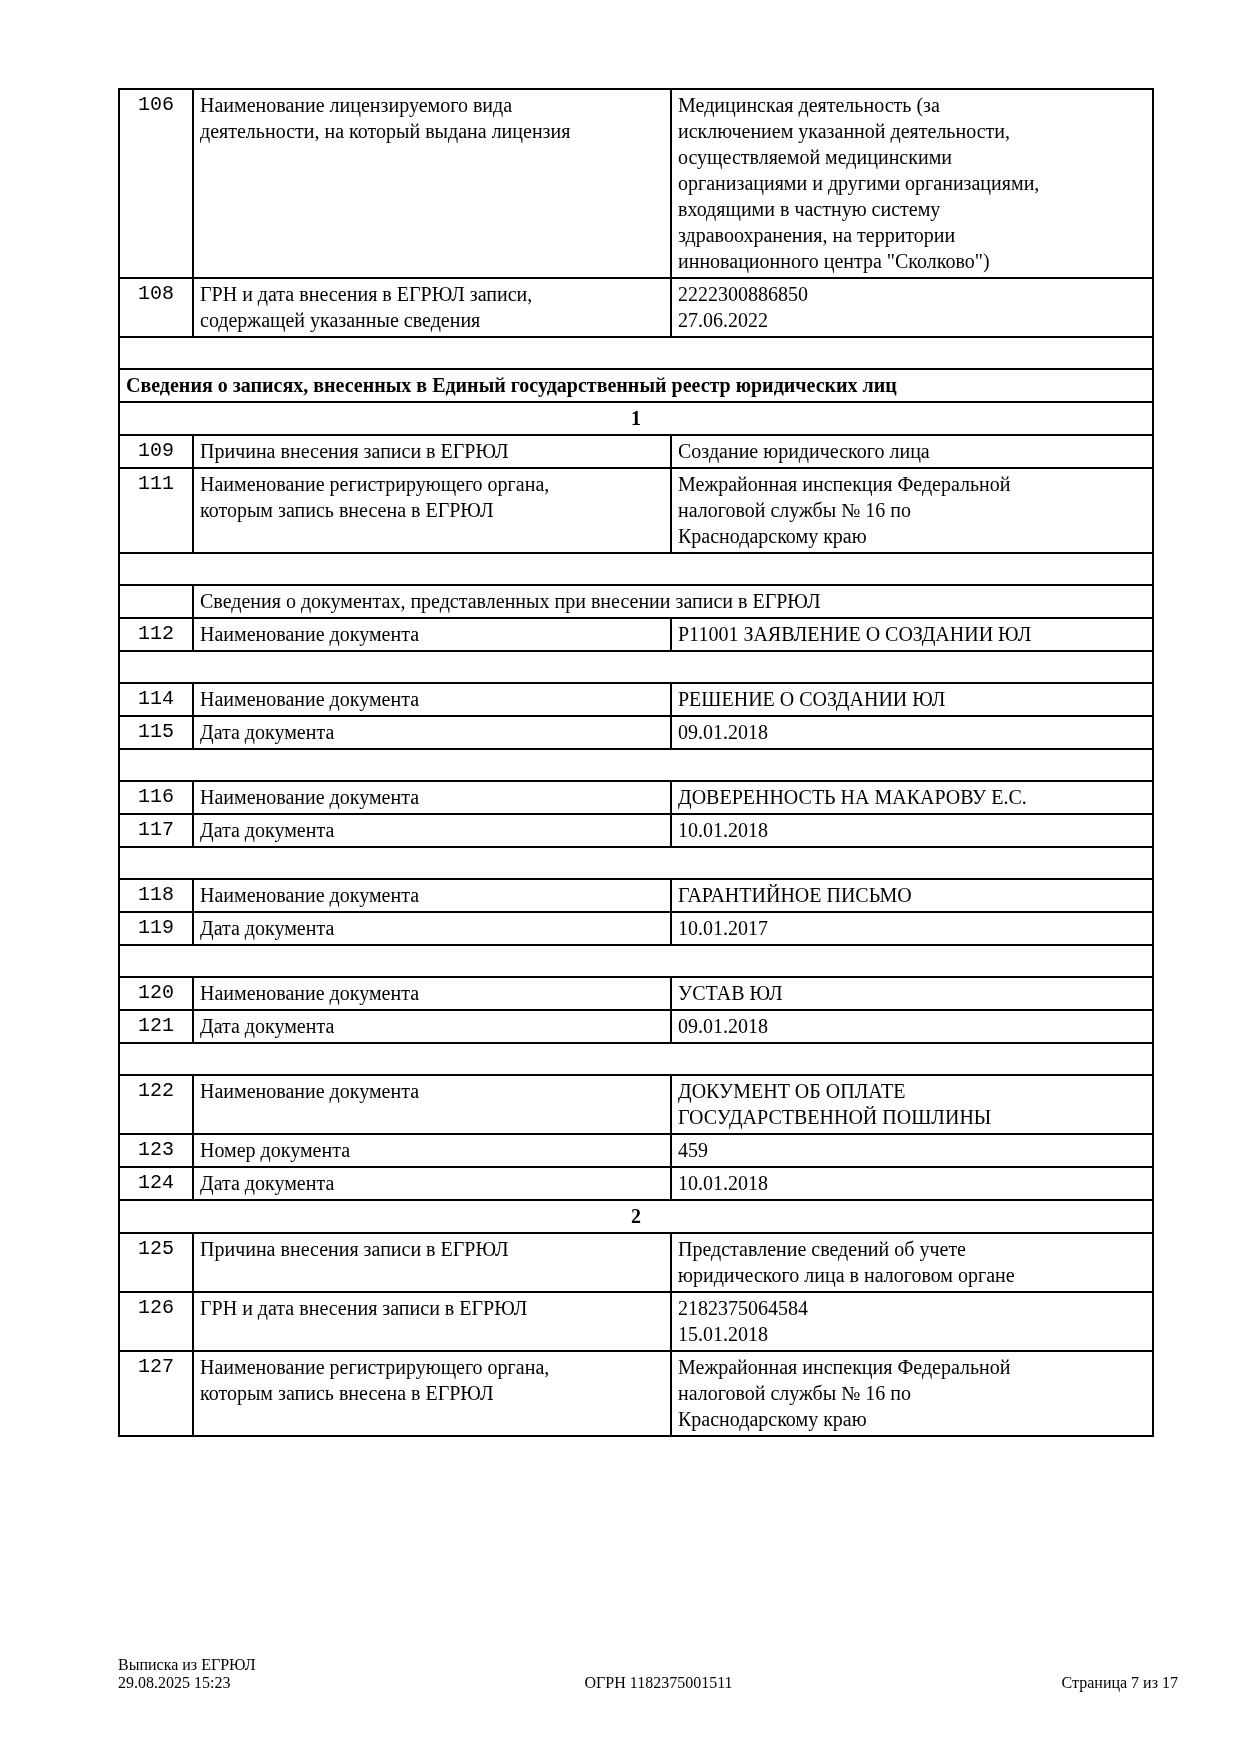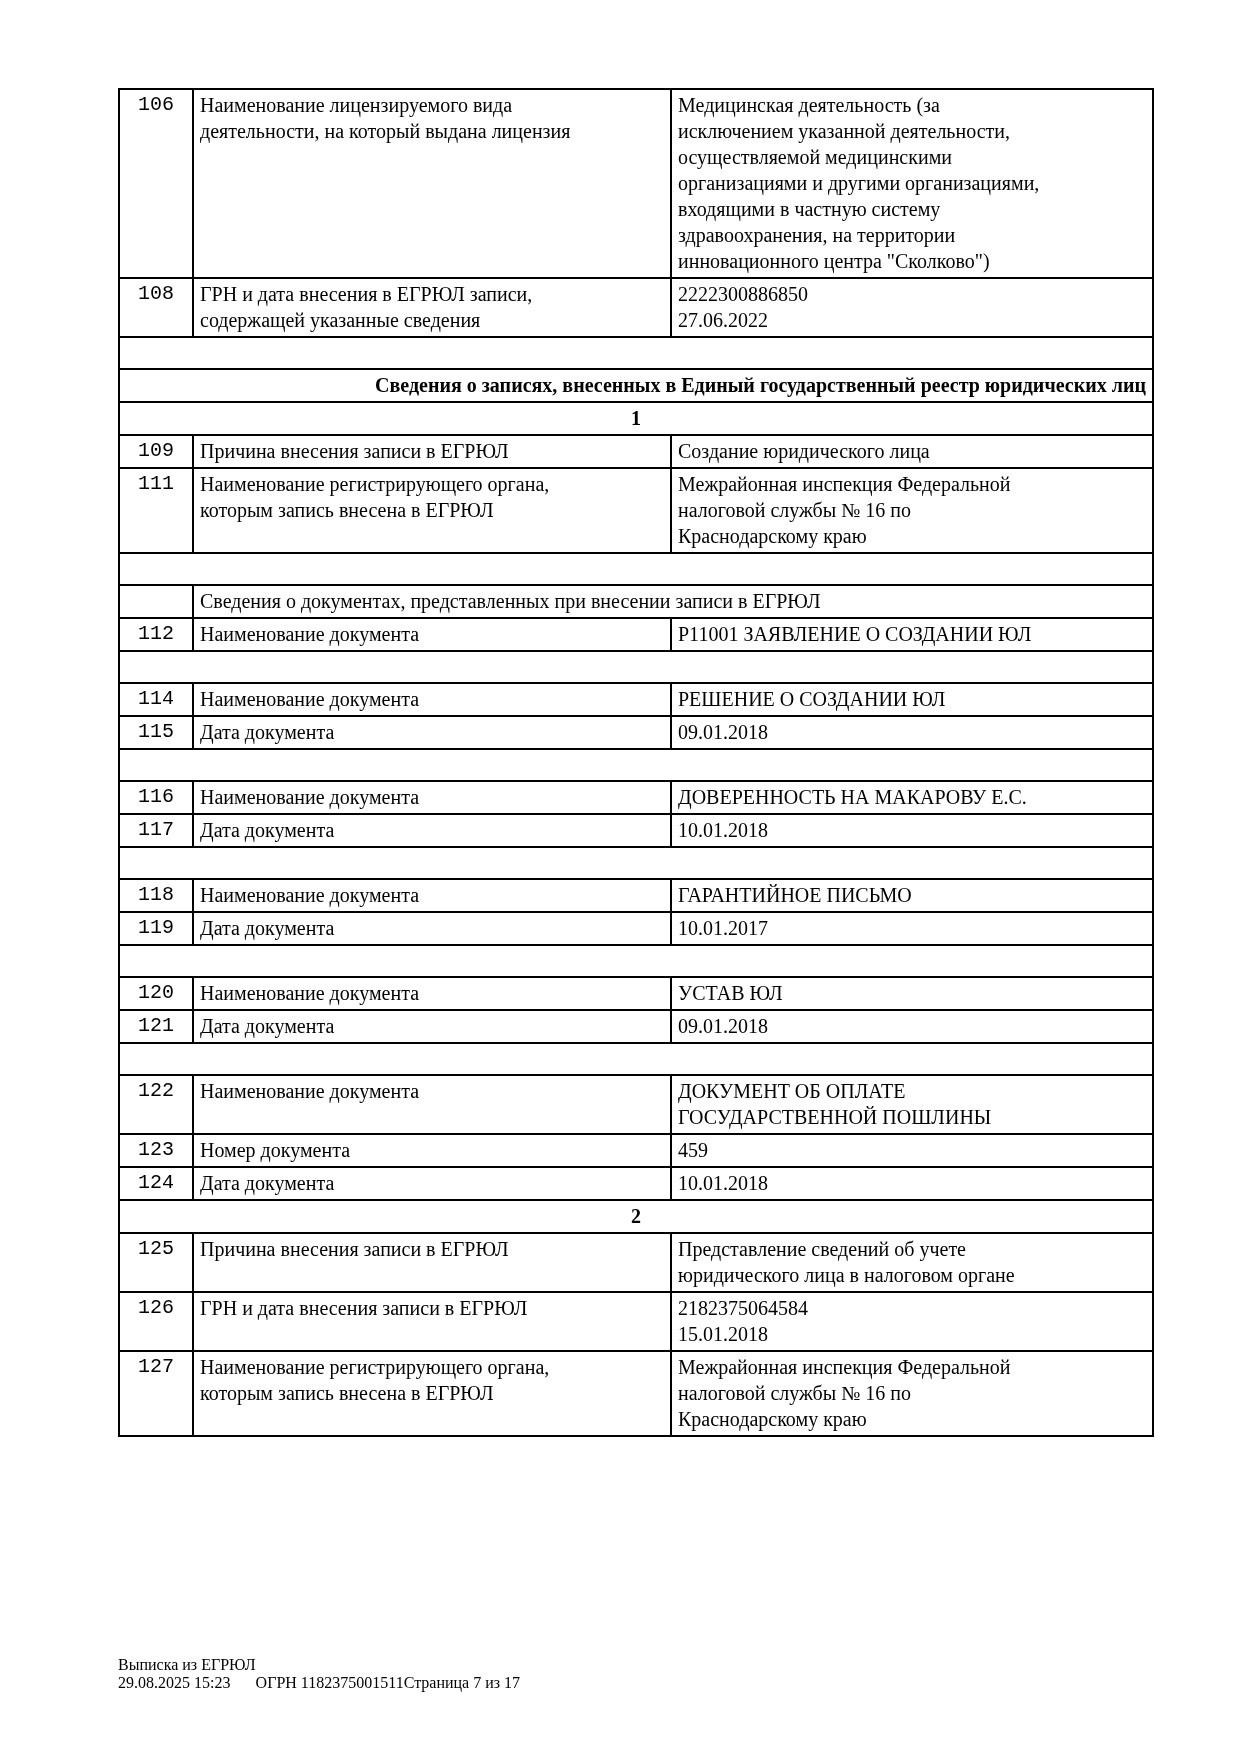--- a/index.html
+++ b/index.html
@@ -36,38 +36,38 @@
     padding-left: 2px;
     padding-right: 2px;
     font-family: Liberation Mono, monospace;
   }
   tr.spacer td {
     height: 30px;
     padding: 0;
   }
   td.title {
     font-weight: bold;
-    text-align: right;
+    text-align: left;
     padding-top: 3px;
     padding-bottom: 4px;
   }
   td.recnum {
     font-weight: bold;
     text-align: center;
     font-size: 21px;
     padding-top: 3px;
     padding-bottom: 4px;
   }
   .footer {
     position: absolute;
     left: 118px;
     top: 1656px;
     width: 1060px;
     display: flex;
-    justify-content: flex-start;
+    justify-content: space-between;
     align-items: flex-end;
     font-size: 16px;
     line-height: 18px;
   }
 </style>
 </head>
 <body>
 
 <table class="egrul">
   <colgroup>

